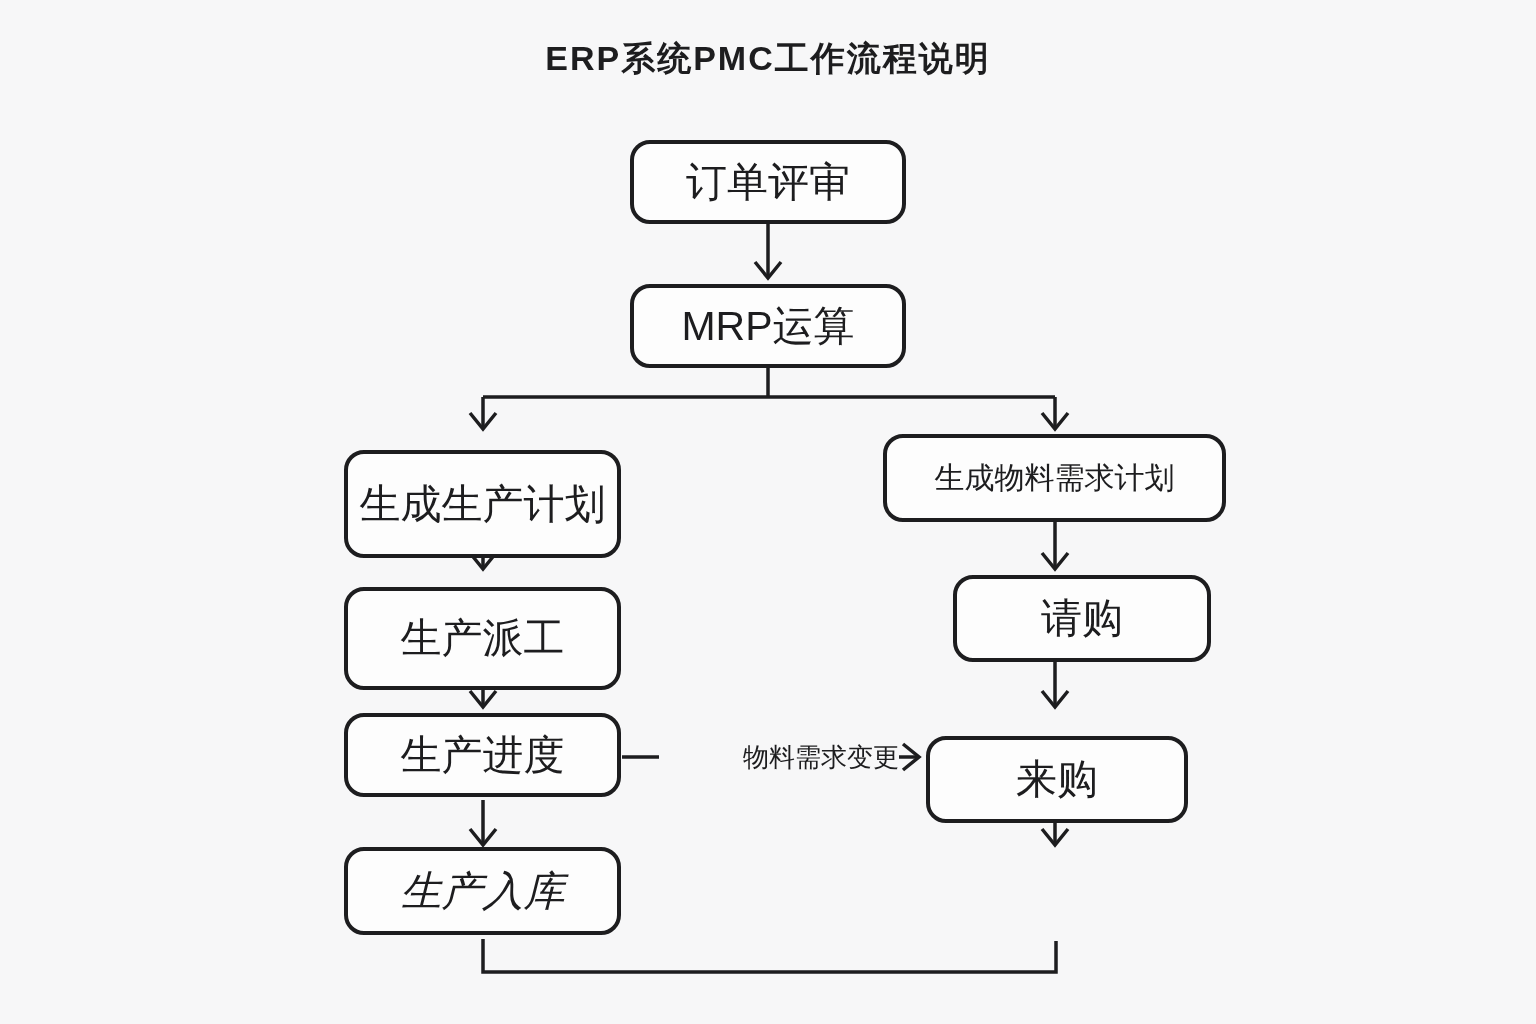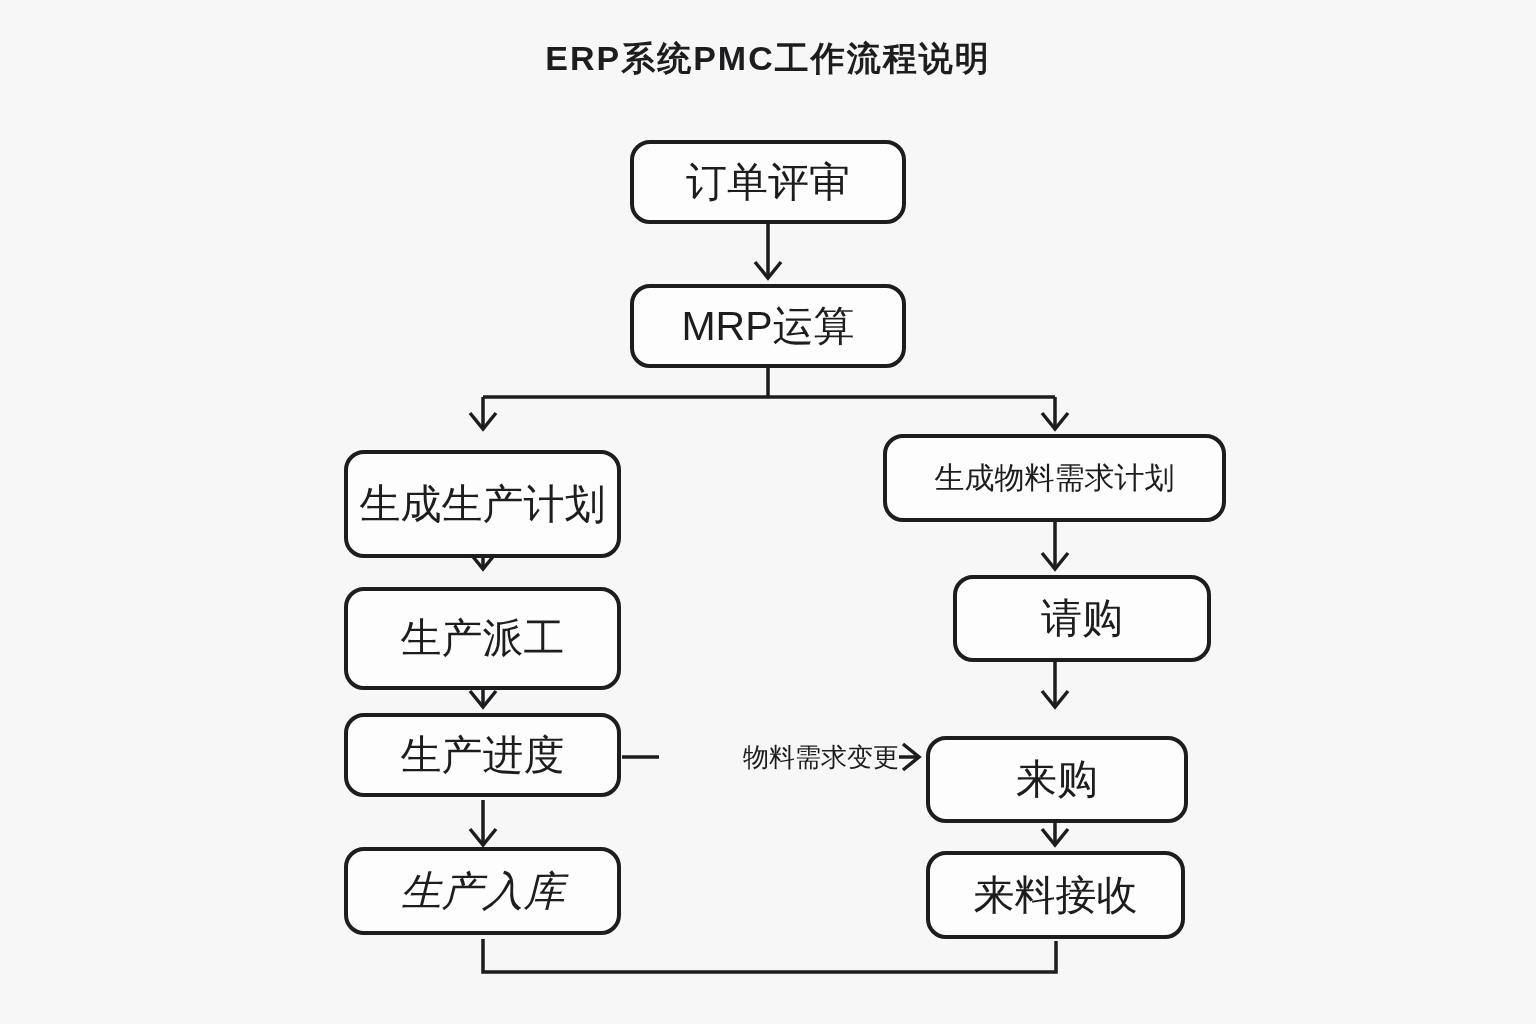--- a/index.html
+++ b/index.html
@@ -138,19 +138,16 @@
   </div>
 
   <div class="node n-preq">
     <span>请购</span>
   </div>
 
   <div class="node n-purchase">
     <span>来购</span>
   </div>
 
-  <div class="node n-receipt">
-    <span>来料接收</span>
-  </div>
 
   <div class="edge-label">物料需求变更</div>
 
 </div>
 
 </body></html>

